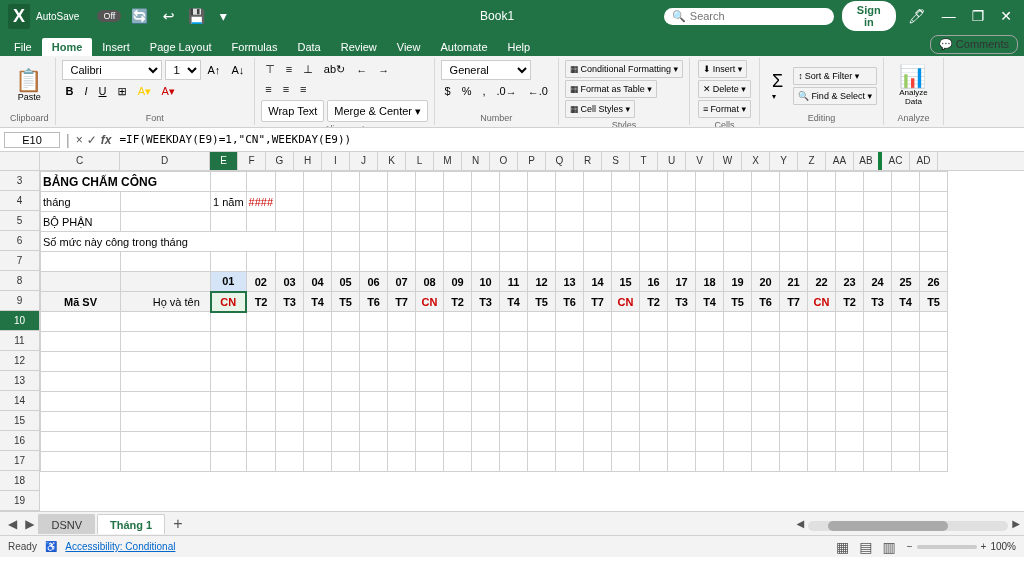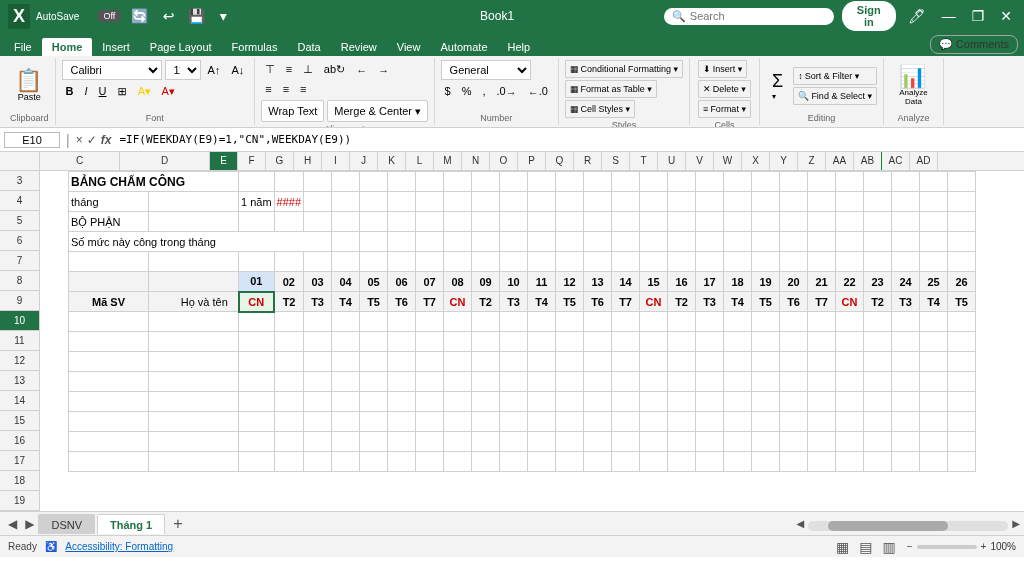--- a/index.html
+++ b/index.html
@@ -108,21 +108,20 @@
       font-size: 10px;
       text-align: center;
       line-height: 20px;
       border-bottom: 1px solid #d0d0d0;
       color: #333;
     }
     .row-num.selected { background: #217346; color: white; }
     .grid-table {
       border-collapse: collapse;
       table-layout: fixed;
-      margin-left: 28px;
     }
     .grid-table td {
       border: 1px solid #d0d0d0;
       height: 20px;
       font-size: 11px;
       padding: 0 2px;
       white-space: nowrap;
       overflow: hidden;
       vertical-align: middle;
     }
@@ -448,21 +447,21 @@
     <div style="width:28px;min-width:28px;text-align:center;font-size:10px;color:#333;border-right:1px solid #d0d0d0;height:18px;line-height:18px;">R</div>
     <div style="width:28px;min-width:28px;text-align:center;font-size:10px;color:#333;border-right:1px solid #d0d0d0;height:18px;line-height:18px;">S</div>
     <div style="width:28px;min-width:28px;text-align:center;font-size:10px;color:#333;border-right:1px solid #d0d0d0;height:18px;line-height:18px;">T</div>
     <div style="width:28px;min-width:28px;text-align:center;font-size:10px;color:#333;border-right:1px solid #d0d0d0;height:18px;line-height:18px;">U</div>
     <div style="width:28px;min-width:28px;text-align:center;font-size:10px;color:#333;border-right:1px solid #d0d0d0;height:18px;line-height:18px;">V</div>
     <div style="width:28px;min-width:28px;text-align:center;font-size:10px;color:#333;border-right:1px solid #d0d0d0;height:18px;line-height:18px;">W</div>
     <div style="width:28px;min-width:28px;text-align:center;font-size:10px;color:#333;border-right:1px solid #d0d0d0;height:18px;line-height:18px;">X</div>
     <div style="width:28px;min-width:28px;text-align:center;font-size:10px;color:#333;border-right:1px solid #d0d0d0;height:18px;line-height:18px;">Y</div>
     <div style="width:28px;min-width:28px;text-align:center;font-size:10px;color:#333;border-right:1px solid #d0d0d0;height:18px;line-height:18px;">Z</div>
     <div style="width:28px;min-width:28px;text-align:center;font-size:10px;color:#333;border-right:1px solid #d0d0d0;height:18px;line-height:18px;">AA</div>
-    <div style="width:28px;min-width:28px;text-align:center;font-size:10px;color:#333;border-right:1px solid #15803d;height:18px;line-height:18px;">AB</div>
+    <div style="width:28px;min-width:28px;text-align:center;font-size:10px;color:#333;border-right:4px solid #15803d;height:18px;line-height:18px;">AB</div>
     <div style="width:28px;min-width:28px;text-align:center;font-size:10px;color:#333;border-right:1px solid #d0d0d0;height:18px;line-height:18px;">AC</div>
     <div style="width:28px;min-width:28px;text-align:center;font-size:10px;color:#333;border-right:1px solid #d0d0d0;height:18px;line-height:18px;">AD</div>
   </div>
 
   <div style="display:flex;flex:1;overflow:hidden;">
 
     <div style="display:flex;flex-direction:column;width:40px;min-width:40px;background:#f3f3f3;border-right:1px solid #d0d0d0;overflow:hidden;">
       <div class="row-num">3</div>
       <div class="row-num">4</div>
       <div class="row-num">5</div>
@@ -988,21 +987,21 @@
         <div class="h-scrollbar-thumb"></div>
       </div>
       <span style="font-size:10px;cursor:pointer;color:#555;">▶</span>
     </div>
   </div>
 </div>
 
 <div class="status-bar">
   <span>Ready</span>
   <span>♿</span>
-  <span style="cursor:pointer;text-decoration:underline;color:#0066cc;">Accessibility: Formatting</span>
+  <span style="cursor:pointer;text-decoration:underline;color:#0066cc;">Accessibility: Conditional</span>
   <div class="status-bar-right">
     <div class="view-btns">
       <span class="view-btn">▦</span>
       <span class="view-btn">▤</span>
       <span class="view-btn">▥</span>
     </div>
     <div class="zoom-control">
       <span style="cursor:pointer;">−</span>
       <div class="zoom-slider"></div>
       <span style="cursor:pointer;">+</span>

